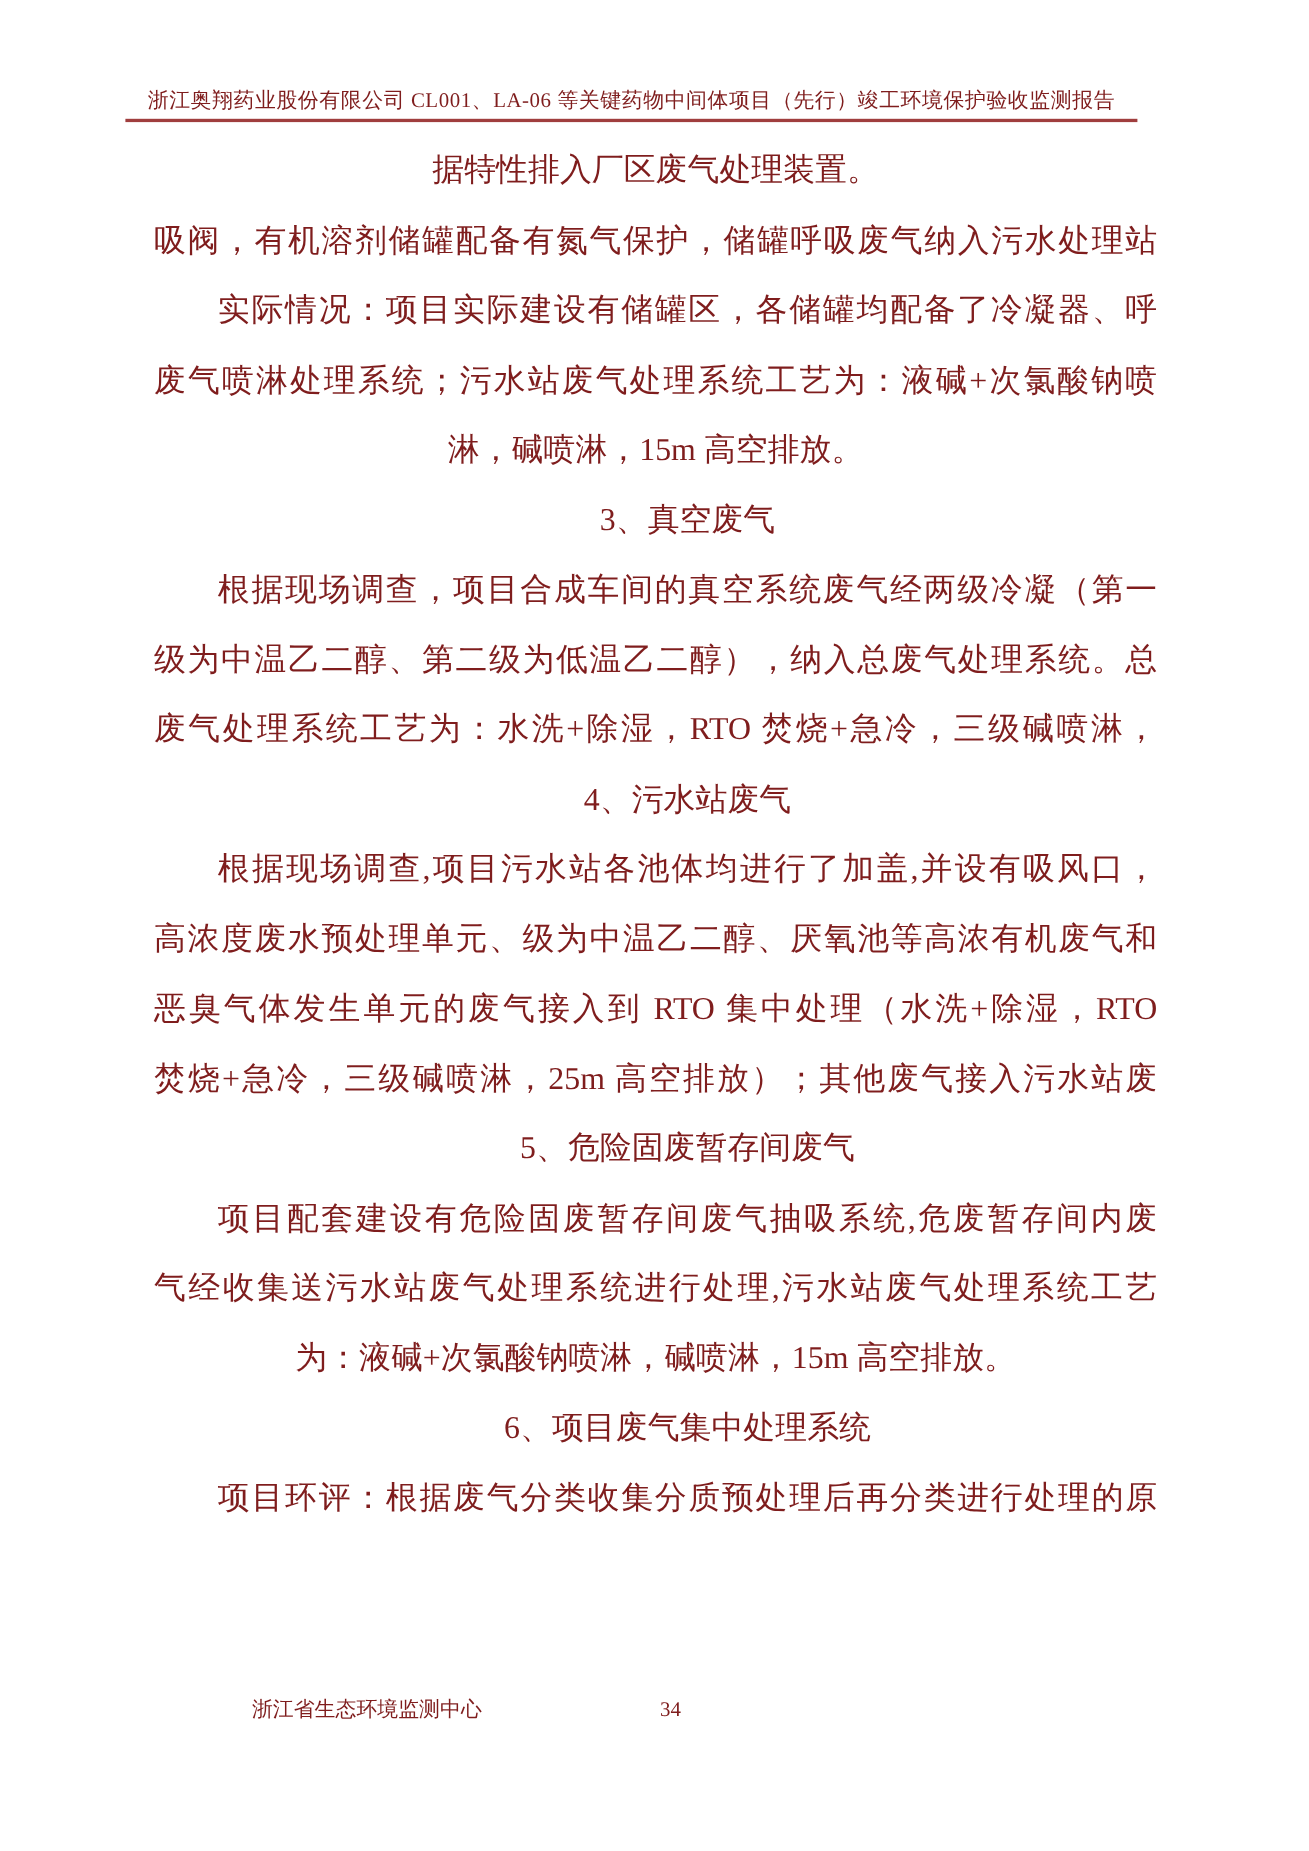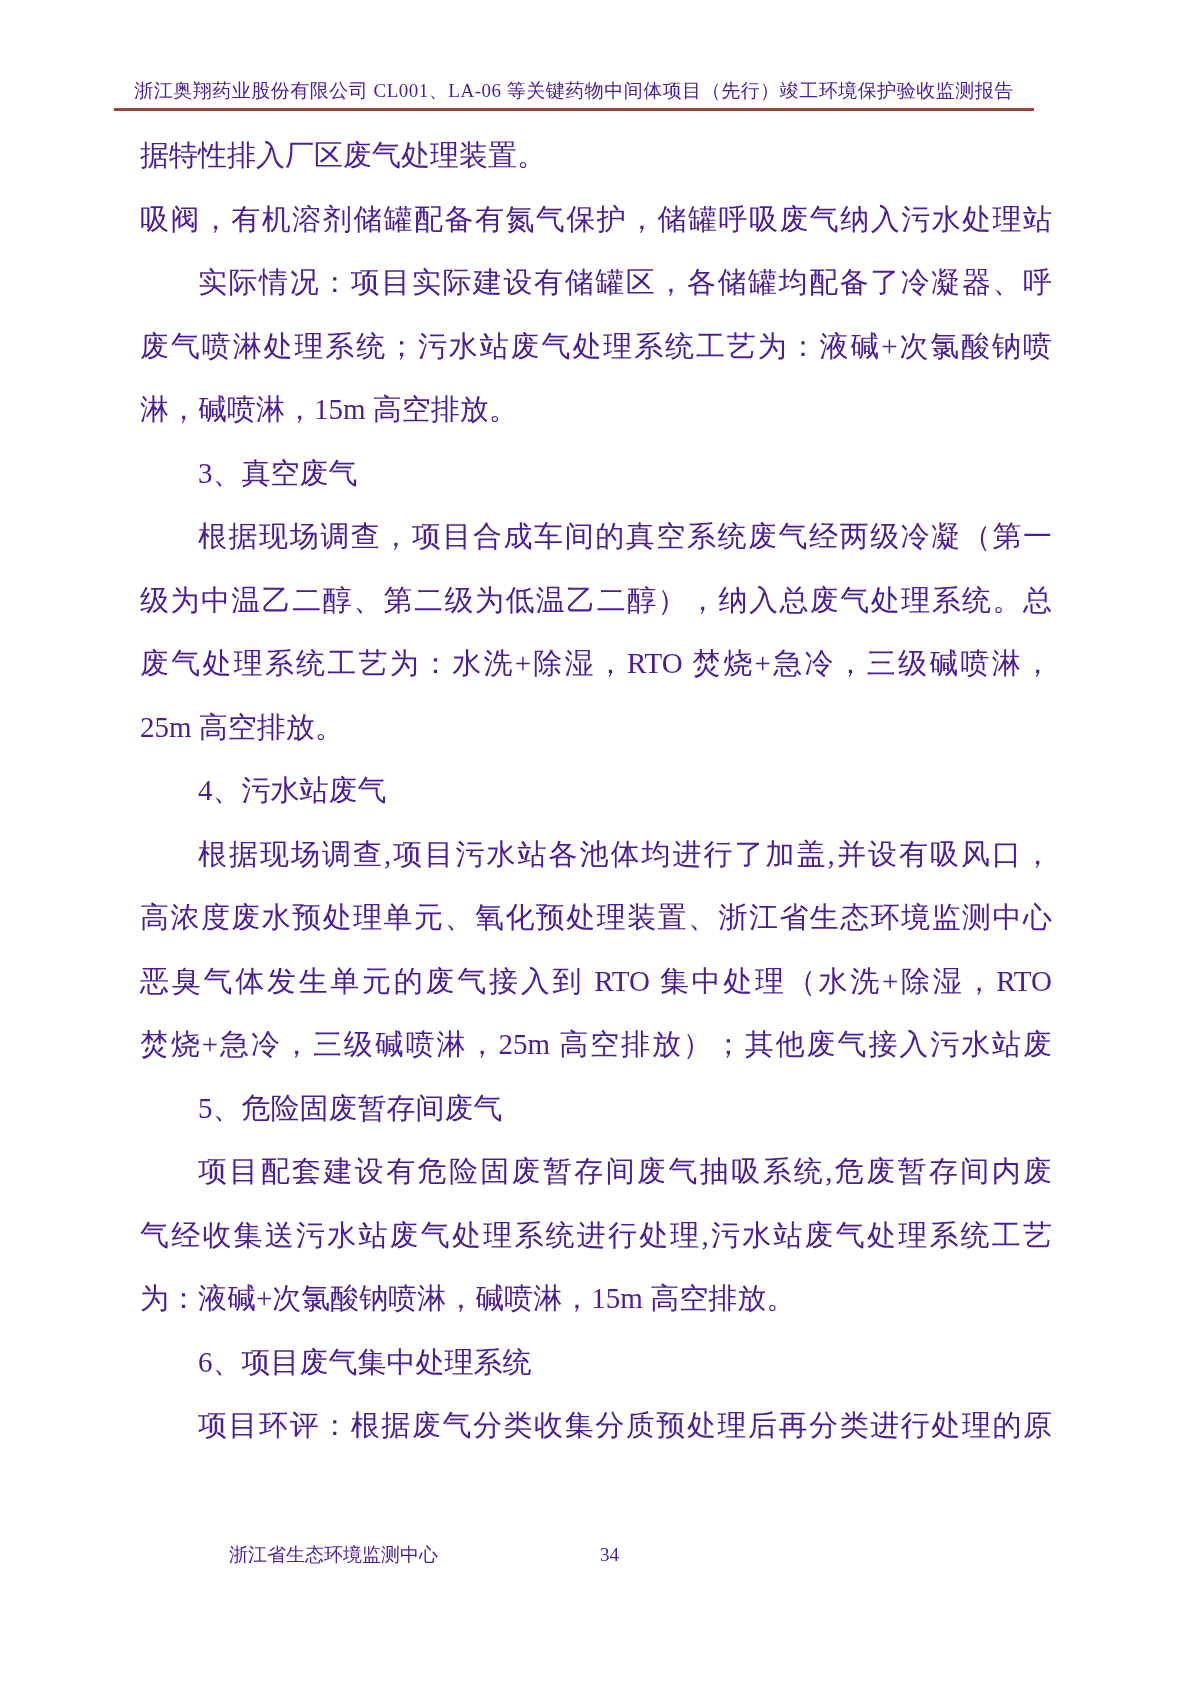--- a/index.html
+++ b/index.html
@@ -6,21 +6,21 @@
     margin: 0;
     padding: 0;
     background: #ffffff;
   }
   .page {
     position: relative;
     width: 1190px;
     height: 1683px;
     background: #ffffff;
     font-family: "Liberation Serif", "DejaVu Serif", serif;
-    color: #4c1d95;
+    color: #7f1d1d;
     overflow: hidden;
   }
   .header-title {
     position: absolute;
     top: 78px;
     left: 0;
     width: 1148px;
     text-align: center;
     font-size: 19px;
     letter-spacing: 0.5px;
@@ -36,21 +36,21 @@
   .doc-body {
     position: absolute;
     top: 124px;
     left: 140px;
     width: 912px;
     font-size: 29px;
     line-height: 63.5px;
   }
   .line {
     height: 63.5px;
-    text-align: left;
+    text-align: center;
   }
   .line.just {
     text-align: justify;
     text-align-last: justify;
   }
   .line.ind {
     padding-left: 58px;
   }
   .page-footer {
     position: absolute;
@@ -84,24 +84,23 @@
   <div class="doc-body">
       <div class="line">据特性排入厂区废气处理装置。</div>
       <div class="line just">吸阀，有机溶剂储罐配备有氮气保护，储罐呼吸废气纳入污水处理站</div>
       <div class="line just ind">实际情况：项目实际建设有储罐区，各储罐均配备了冷凝器、呼</div>
       <div class="line just">废气喷淋处理系统；污水站废气处理系统工艺为：液碱+次氯酸钠喷</div>
       <div class="line">淋，碱喷淋，15m 高空排放。</div>
       <div class="line ind">3、真空废气</div>
       <div class="line just ind">根据现场调查，项目合成车间的真空系统废气经两级冷凝（第一</div>
       <div class="line just">级为中温乙二醇、第二级为低温乙二醇），纳入总废气处理系统。总</div>
       <div class="line just">废气处理系统工艺为：水洗+除湿，RTO 焚烧+急冷，三级碱喷淋，</div>
-      <div class="line">25m 高空排放。</div>
       <div class="line ind">4、污水站废气</div>
       <div class="line just ind">根据现场调查,项目污水站各池体均进行了加盖,并设有吸风口，</div>
-      <div class="line just">高浓度废水预处理单元、氧化预处理装置、浙江省生态环境监测中心</div>
+      <div class="line just">高浓度废水预处理单元、级为中温乙二醇、厌氧池等高浓有机废气和</div>
       <div class="line just">恶臭气体发生单元的废气接入到 RTO 集中处理（水洗+除湿，RTO</div>
       <div class="line just">焚烧+急冷，三级碱喷淋，25m 高空排放）；其他废气接入污水站废</div>
       <div class="line ind">5、危险固废暂存间废气</div>
       <div class="line just ind">项目配套建设有危险固废暂存间废气抽吸系统,危废暂存间内废</div>
       <div class="line just">气经收集送污水站废气处理系统进行处理,污水站废气处理系统工艺</div>
       <div class="line">为：液碱+次氯酸钠喷淋，碱喷淋，15m 高空排放。</div>
       <div class="line ind">6、项目废气集中处理系统</div>
       <div class="line just ind">项目环评：根据废气分类收集分质预处理后再分类进行处理的原</div>
     </div>
 

